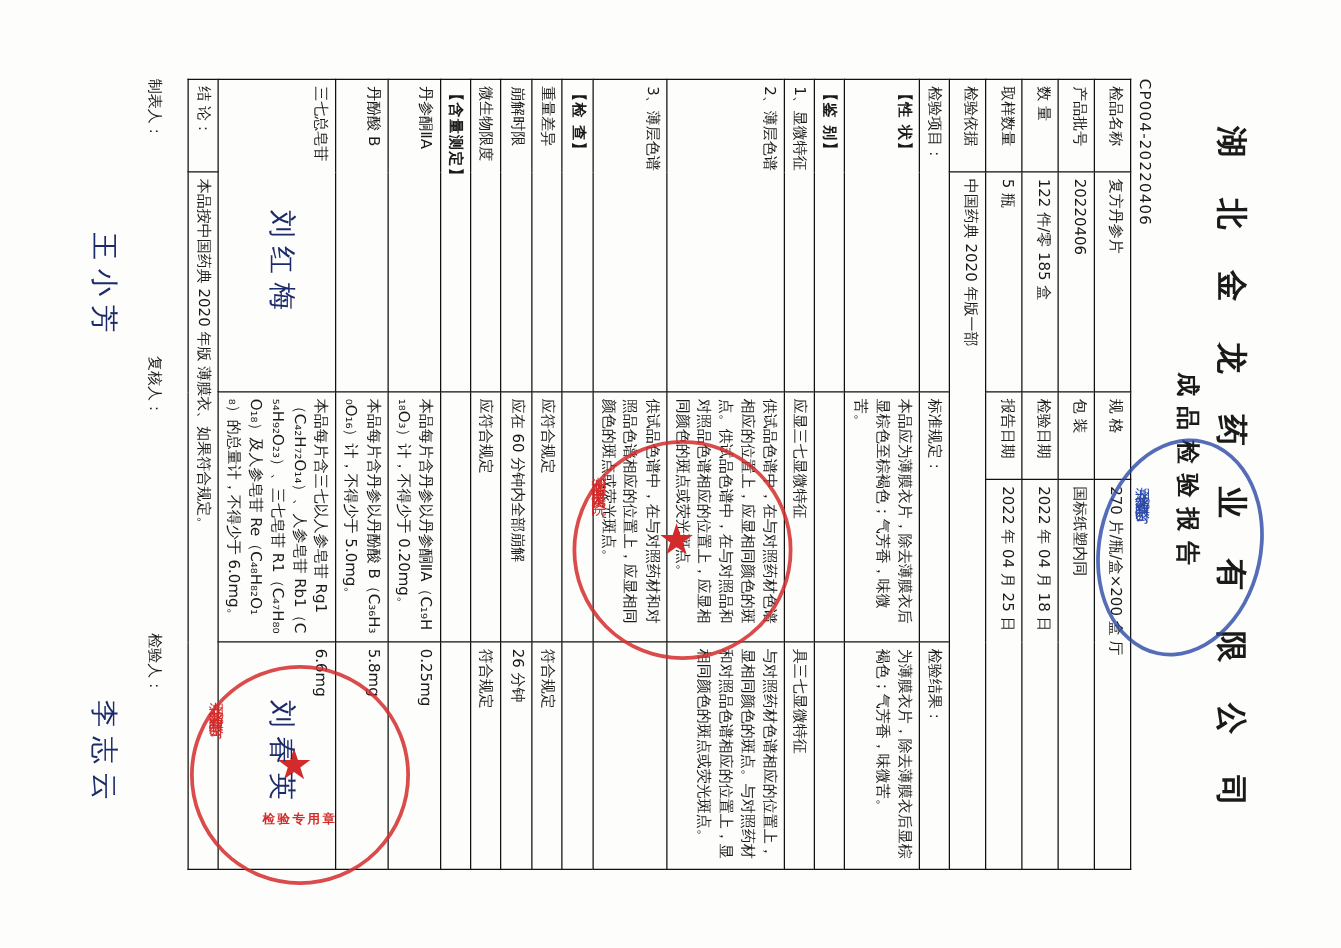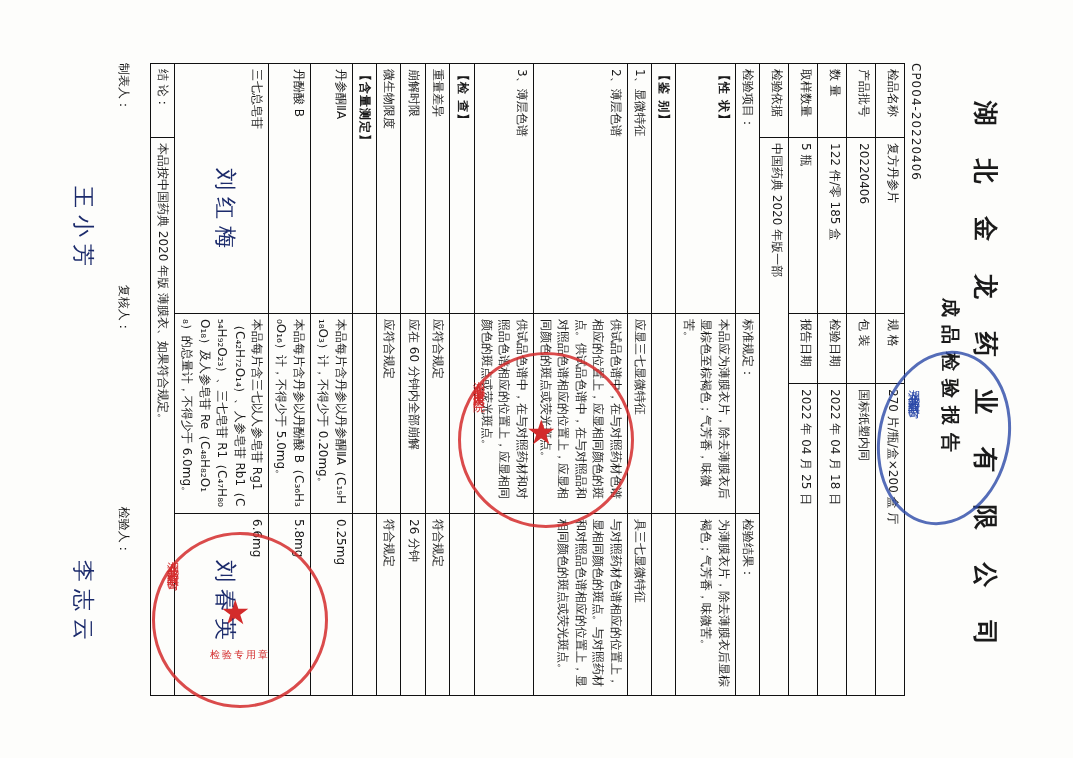--- a/index.html
+++ b/index.html
@@ -281,20 +281,20 @@
   </div>
   <div class="stamp-text" style="left:905px;top:380px;color:#2b49a8;writing-mode:vertical-rl;font-size:12px;">湖北金龙药业有限公司</div>
 
   <div class="stamp-round" style="left:458px;top:352px;width:170px;height:170px;"></div>
   <div class="stamp-star" style="left:526px;top:415px;">★</div>
   <div class="stamp-text" style="left:470px;top:372px;writing-mode:vertical-rl;height:130px;font-size:12px;">湖北省十堰市人民医院</div>
 
   <div class="stamp-round" style="left:152px;top:532px;width:170px;height:170px;"></div>
   <div class="stamp-star" style="left:220px;top:595px;">★</div>
   <div class="stamp-text" style="left:164px;top:552px;writing-mode:vertical-rl;height:130px;font-size:12px;">湖北金龙药业有限公司</div>
-  <div class="stamp-text" style="left:210px;top:648px;font-size:10px;">检验专用章</div>
+  <div class="stamp-text" style="left:210px;top:648px;font-size:10px;font-weight:bold;">检验专用章</div>
 
   <div class="handwrite" style="left:98px;top:186px;">王 小 芳</div>
   <div class="handwrite" style="left:240px;top:168px;">刘 红 梅</div>
   <div class="handwrite" style="left:98px;top:560px;">李 志 云</div>
   <div class="handwrite" style="left:240px;top:560px;">刘 春 英</div>
 
 </div>
 
 </body></html>

